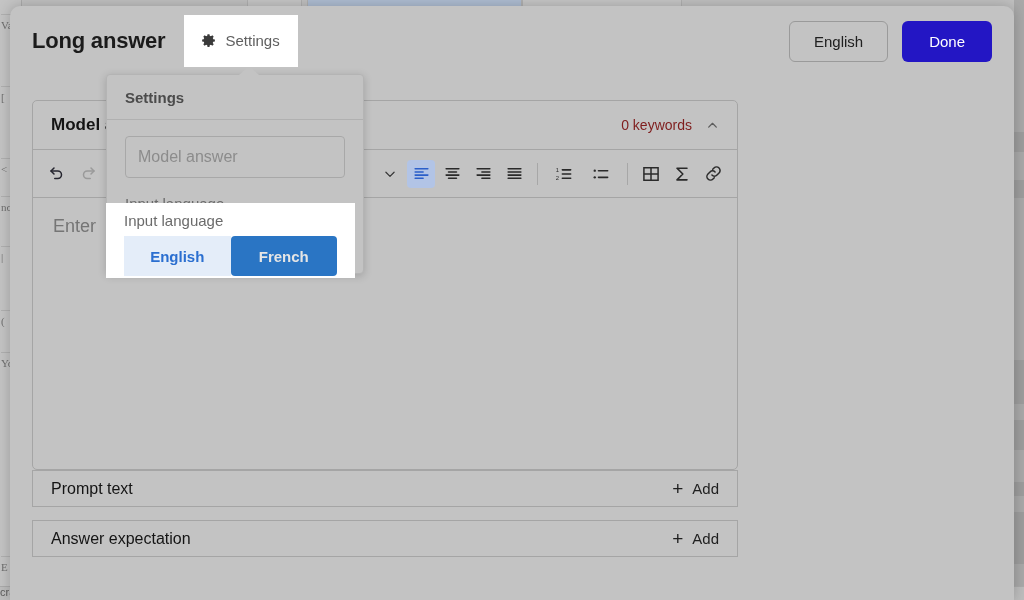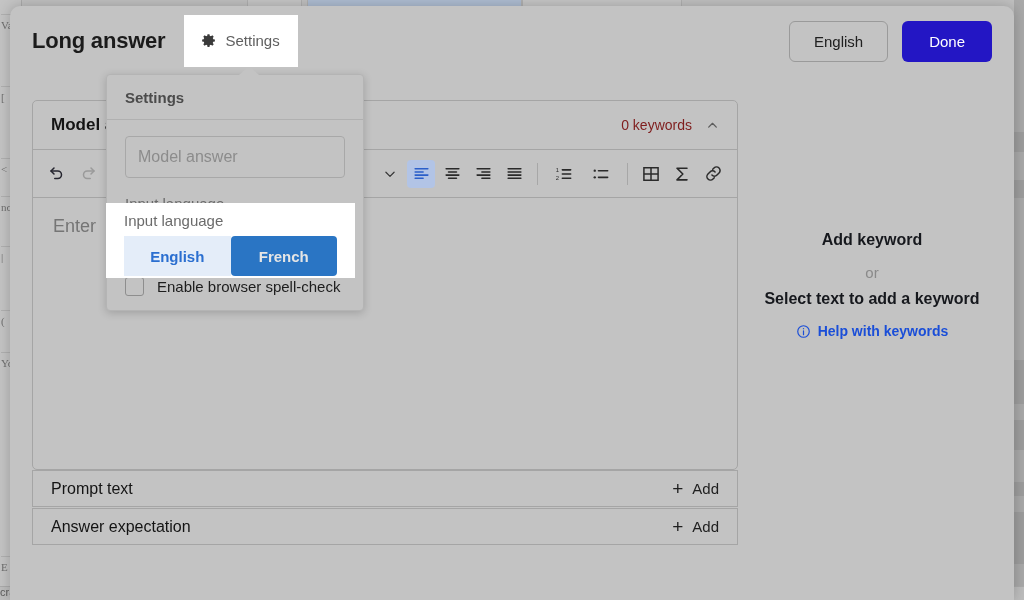--- a/index.html
+++ b/index.html
@@ -155,21 +155,21 @@
 
   .row-section {
     position: absolute; left: 22px; width: 706px;
     height: 37px;
     display: flex; align-items: center;
     padding: 0 18px;
     border: 1px solid #a5a5a5;
     font-size: 16px; color: #141414;
   }
   #row-prompt  { top: 394px; border-radius: 0; }
-  #row-answer  { top: 432px; gap: 27px; }
+  #row-answer  { top: 444px; gap: 27px; }
   .row-add {
     margin-left: auto;
     display: flex; align-items: center; gap: 9px;
     font-size: 15px; color: #1f1f1f; cursor: pointer;
   }
   .plus { font-size: 19px; line-height: 1; font-weight: 500; }
 
   
   .kw-pane {
     position: absolute; left: 740px; top: 24px;
@@ -458,52 +458,33 @@
     </div>
 
     <div class="row-section" id="row-answer">
       <span>Answer expectation</span>
       <div class="row-add">
         <span class="plus">+</span>
         <span>Add</span>
       </div>
     </div>
 
-    <div class="kw-pane">
-      <div class="kw-add">Add keyword</div>
-      <div class="kw-or">or</div>
-      <div class="kw-sel">Select text to add a keyword</div>
-      <div class="kw-help">
-        <span class="info-icon">
-          <svg viewBox="0 0 24 24" width="15" height="15" fill="none" stroke="#1a4ed8" stroke-width="1.9">
-              <circle cx="12" cy="12" r="9.2"></circle>
-              <line x1="12" y1="11" x2="12" y2="17" stroke-linecap="round"></line>
-              <circle cx="12" cy="7.4" r="1.1" fill="#1a4ed8" stroke="none"></circle>
-            </svg>
-        </span>
-        <span>Help with keywords</span>
-      </div>
-    </div>
   </div>
 
   <div id="settings-pop">
     <div class="pop-head">Settings</div>
     <div class="pop-body">
       <input class="text-input" type="text" placeholder="Model answer" style="">
 
       <div class="lang-label">Input language</div>
       <div class="seg">
         <button class="seg-btn off">English</button>
         <button class="seg-btn on">French</button>
       </div>
 
-      <div class="check-row">
-        <span class="cbox"></span>
-        <span class="check-label">Enable browser spell-check</span>
-      </div>
     </div>
   </div>
 
   <div id="spotlight"></div>
   <div id="spotlight-content">
     <div class="lang-label">Input language</div>
     <div class="seg">
       <button class="seg-btn off">English</button>
       <button class="seg-btn on">French</button>
     </div>

